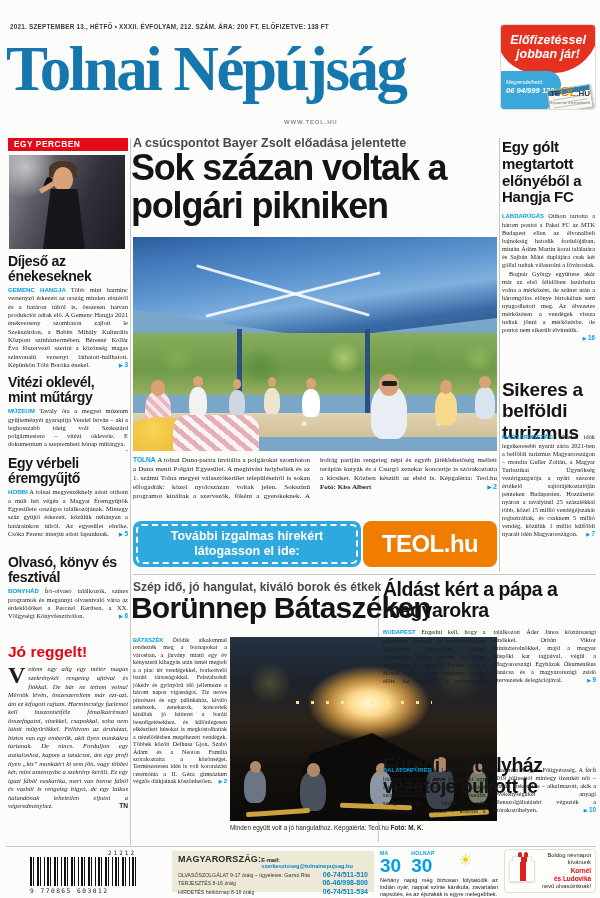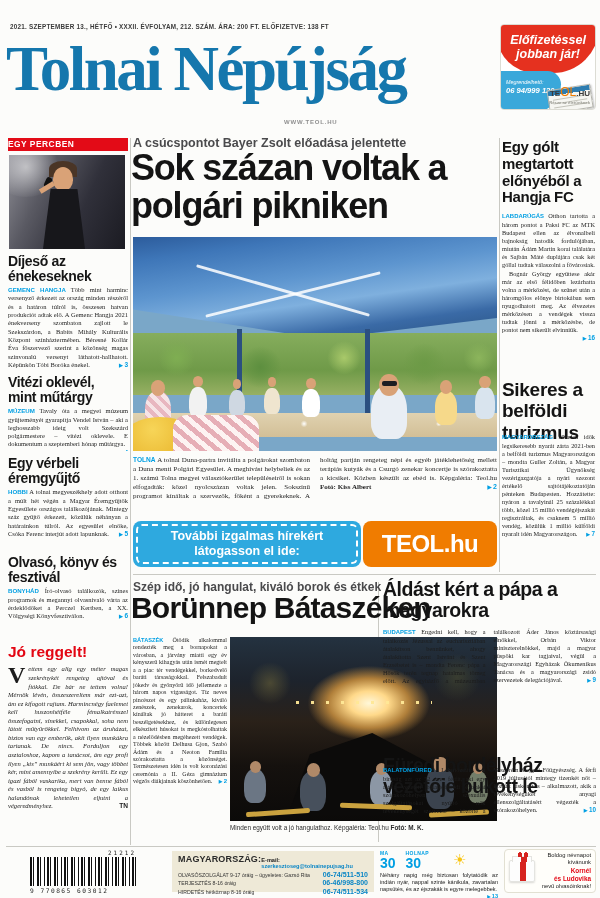--- a/index.html
+++ b/index.html
@@ -48,21 +48,21 @@
   .ptr { color:#009fe3; font-weight:bold; font-family:"Liberation Sans",sans-serif; float:right; margin-left:3px; }
   .ptr::before { content:"▶ "; font-size:.78em; }
   .bt { text-align:justify; line-height:1.28; color:#1d1d1d; }
   .credit { font-weight:bold; }
   .kicker { font-family:"Liberation Sans",sans-serif; font-weight:bold; color:#4a4a4c; }
   .hl { font-family:"Liberation Sans",sans-serif; font-weight:bold; color:#141414; }
 
   
   .sidebar { left:8px; top:138px; width:120px; }
   .sb-banner { height:13px; background:#e30b17; color:#fff; font-family:"Liberation Sans",sans-serif;
-    font-size:8.4px; font-weight:bold; letter-spacing:.5px; line-height:13px; }
+    font-size:8.4px; font-weight:bold; letter-spacing:.5px; line-height:13px; padding-left:6px; }
   .photo-singer { width:116px; height:94px; margin:4px 0 0 1px; position:relative; overflow:hidden;
     background:linear-gradient(115deg,#8e8e96 0%,#5a5a63 30%,#30303a 62%,#1b1b22 100%); }
   .ps-glow { position:absolute; left:-18px; top:-18px; width:70px; height:60px; border-radius:50%;
     background:radial-gradient(circle,rgba(255,255,255,.55),rgba(255,255,255,0) 70%); }
   .ps-head { position:absolute; left:44px; top:12px; width:20px; height:24px; border-radius:50% 50% 45% 45%;
     background:#d9a277; }
   .ps-hair { position:absolute; left:40px; top:6px; width:28px; height:16px; border-radius:50% 50% 0 0;
     background:#4a3526; }
   .ps-body { position:absolute; left:34px; top:34px; width:42px; height:60px; background:#17171b;
     clip-path:polygon(18% 0,82% 0,100% 100%,0 100%); }
@@ -190,21 +190,21 @@
   .ed-mail { font-size:5.6px; font-weight:bold; }
   .ed-mail .lab { color:#222; } .ed-mail .val { color:#0a86c6; }
   .ed-row { display:flex; justify-content:space-between; align-items:baseline; margin-top:1.5px; }
   .ed-row .lab { font-size:5.2px; color:#333; white-space:nowrap; overflow:hidden; }
   .ed-row .tel { font-size:7px; font-weight:bold; color:#0a86c6; white-space:nowrap; margin-left:4px; }
 
   .weather { left:380px; top:850px; width:118px; font-family:"Liberation Sans",sans-serif; }
   .w-top { display:flex; align-items:flex-start; gap:10px; }
   .w-day { text-align:left; }
   .w-lbl { display:block; font-size:5px; font-weight:bold; color:#009fe3; letter-spacing:.4px; }
-  .w-tmp { display:block; font-size:14px; font-weight:bold; color:#009fe3; line-height:1; }
+  .w-tmp { display:block; font-size:19px; font-weight:bold; color:#009fe3; line-height:1; }
   .w-sun { font-size:15px; color:#f8c411; line-height:1; margin-left:14px; margin-top:2px; }
   .w-text { font-size:5.6px; line-height:1.28; text-align:justify; margin-top:2px; color:#222; }
 
   .nameday { left:504px; top:849px; width:92px; height:44px; background:#fffefa; border:1px solid #e2e0d2;
     border-radius:4px; display:flex; align-items:center; padding:3px 4px; gap:3px;
     font-family:"Liberation Sans",sans-serif; }
   .gift { position:relative; width:26px; height:22px; flex:0 0 auto; background:
       linear-gradient(90deg,#fdfdfd 0 10px,#d6231f 10px 16px,#fdfdfd 16px 100%);
     border:1px solid #e4e4e0; border-radius:2px; box-shadow:0 1px 2px rgba(0,0,0,.15); }
   .gift::before { content:""; position:absolute; left:2px; right:2px; top:-5px; height:5px;

